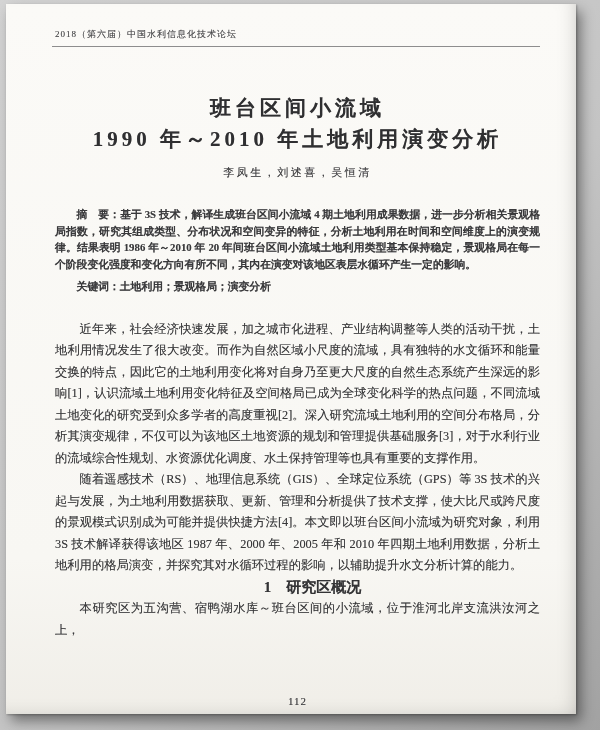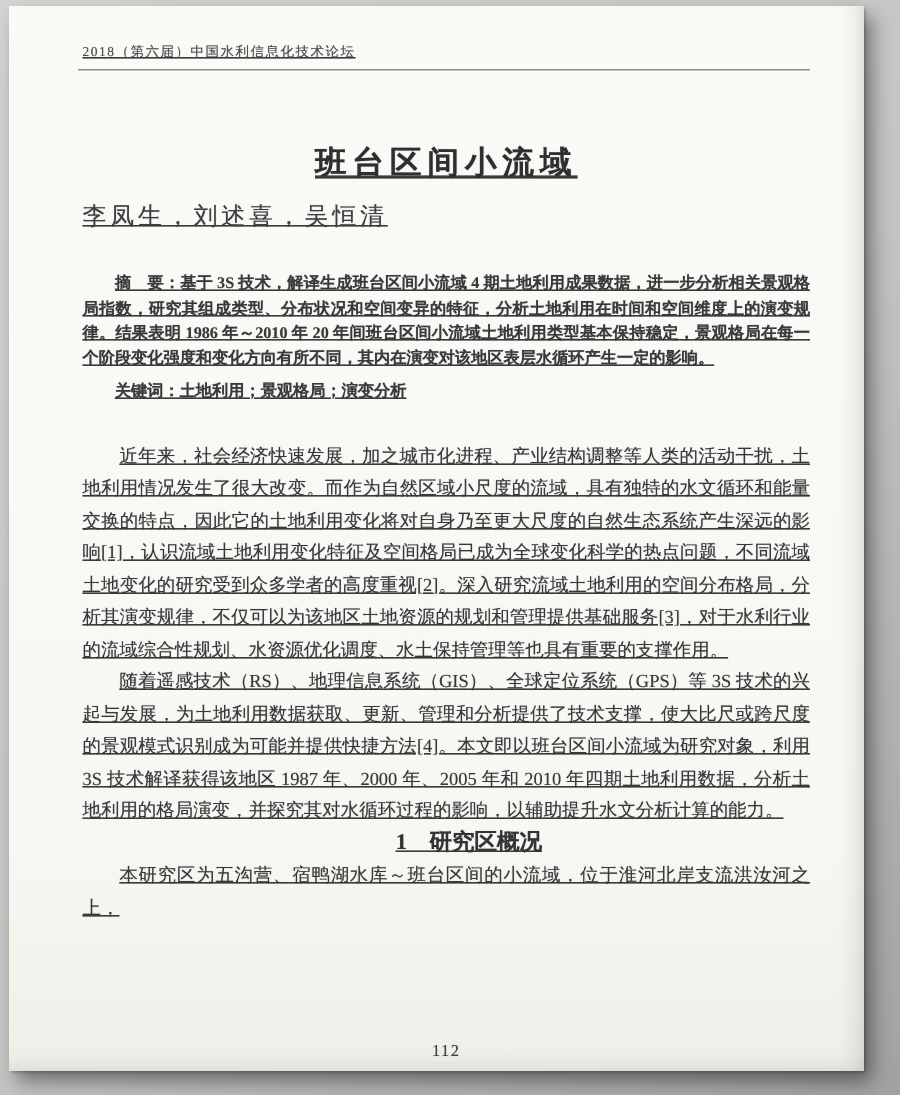--- a/index.html
+++ b/index.html
@@ -13,28 +13,27 @@
     background: linear-gradient(135deg, #d4d4d4 0%, #c4c4c4 55%, #a2a2a2 100%);
   }
   .page {
     position: absolute; left: 6px; top: 4px; width: 570px; height: 710px;
     background: linear-gradient(180deg, #fbfaf7 0%, #f8f7f3 78%, #f0eee8 100%);
     box-shadow: 5px 7px 12px rgba(0,0,0,0.42), 1px 1px 2px rgba(0,0,0,0.25),
                 inset -10px -6px 22px -14px rgba(0,0,0,0.28);
     padding: 24px 36px 0 49px;
     color: #3a3a3c;
     box-sizing: border-box;
-    text-decoration: underline;
   }
   .page * { text-shadow: 0 0 0.6px rgba(70,70,72,0.5); }
   .conf-header { font-size: 9px; letter-spacing: 1px; color: #4c4c4e; }
   .header-rule { border-bottom: 1px solid #8d8d8d; margin-top: 5px; margin-left: -3px; }
   .title { margin: 46px 0 0 0; text-align: center; font-weight: bold; color: #2f2f31; }
   .title .line { display: block; font-size: 21px; line-height: 31px; letter-spacing: 4px; }
-  .authors { margin-top: 10px; text-align: left; font-size: 16px; letter-spacing: 2.5px; color: #3e3e40; }
+  .authors { margin-top: 10px; text-align: center; font-size: 11px; letter-spacing: 2.5px; color: #3e3e40; }
   .affiliation { margin-top: 7px; text-align: center; font-size: 10px; letter-spacing: 0.5px; color: #3e3e40; }
   .abstract { margin: 26px 0 0 0; font-size: 10.8px; font-weight: bold; line-height: 16.5px;
               text-align: justify; text-indent: 2em; color: #39393b; }
   .keywords { margin: 6px 0 0 0; font-size: 10.8px; font-weight: bold; line-height: 16.5px;
               text-indent: 2em; color: #39393b; }
   .body-para { margin: 0; font-size: 12.3px; line-height: 21.5px; text-align: justify;
                text-indent: 2em; color: #38383a; }
   .first-body { margin-top: 24px; }
   .section-heading { font-size: 15px; font-weight: bold; line-height: 21.5px;
                      text-indent: 2em; color: #333335; text-align: center; }
@@ -45,20 +44,21 @@
 <body>
 
 <div class="scan">
   <div class="page">
 
     <div class="conf-header">2018（第六届）中国水利信息化技术论坛</div>
     <div class="header-rule"></div>
 
     <h1 class="title">
       <span class="line">班台区间小流域</span>
+      <span class="line">1990 年～2010 年土地利用演变分析</span>
     </h1>
 
     <div class="authors">李凤生，刘述喜，吴恒清</div>
 
 
     <p class="abstract"><span>摘　要：</span><span>基于 3S 技术，解译生成班台区间小流域 4 期土地利用成果数据，进一步分析相关景观格局指数，研究其组成类型、分布状况和空间变异的特征，分析土地利用在时间和空间维度上的演变规律。结果表明 1986 年～2010 年 20 年间班台区间小流域土地利用类型基本保持稳定，景观格局在每一个阶段变化强度和变化方向有所不同，其内在演变对该地区表层水循环产生一定的影响。</span></p>
 
     <p class="keywords"><span>关键词：</span><span>土地利用；景观格局；演变分析</span></p>
 
     <p class="body-para first-body">近年来，社会经济快速发展，加之城市化进程、产业结构调整等人类的活动干扰，土地利用情况发生了很大改变。而作为自然区域小尺度的流域，具有独特的水文循环和能量交换的特点，因此它的土地利用变化将对自身乃至更大尺度的自然生态系统产生深远的影响[1]，认识流域土地利用变化特征及空间格局已成为全球变化科学的热点问题，不同流域土地变化的研究受到众多学者的高度重视[2]。深入研究流域土地利用的空间分布格局，分析其演变规律，不仅可以为该地区土地资源的规划和管理提供基础服务[3]，对于水利行业的流域综合性规划、水资源优化调度、水土保持管理等也具有重要的支撑作用。</p>

